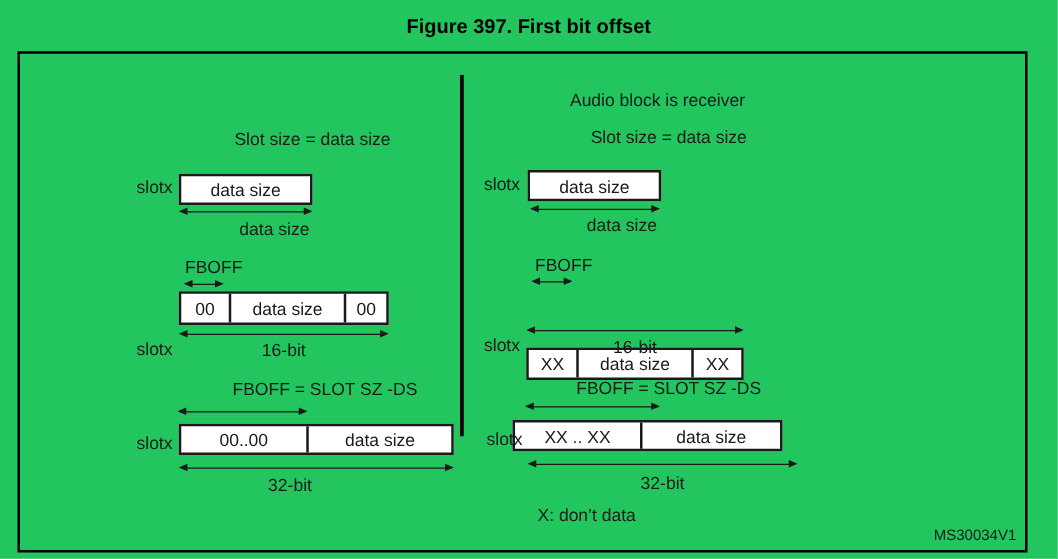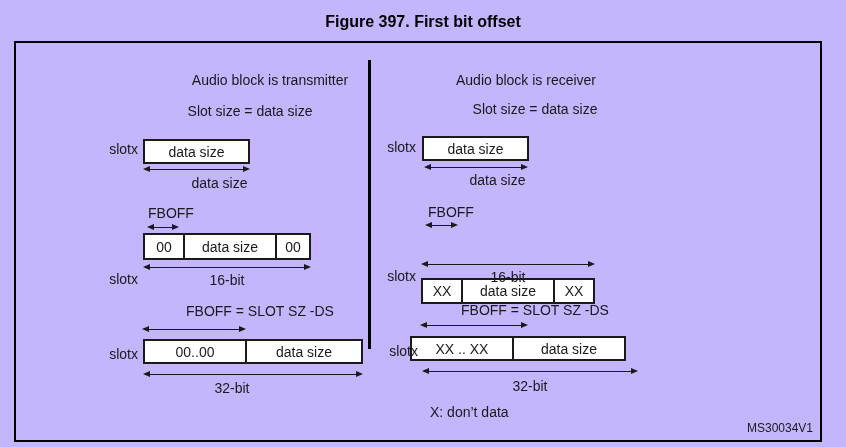--- a/index.html
+++ b/index.html
@@ -1,19 +1,19 @@
 <!DOCTYPE html>
 <html><head>
 <meta charset="utf-8">
 <style>
   * { box-sizing: border-box; margin: 0; padding: 0; }
   body { background: #ffffff; }
   .stage {
     position: relative; width: 846px; height: 447px;
-    background: #c4b5fd; overflow: hidden;
+    background: #22c55e; overflow: hidden;
     font-family: "Liberation Sans", sans-serif; color: #1a1a1a;
   }
   .t { position: absolute; white-space: nowrap; font-size: 14px; line-height: 16px; }
   .ctr { text-align: center; }
   .rt { text-align: right; }
 
   [data-name="figure-title"] {
     position: absolute; top: 13px; left: 0; width: 846px;
     text-align: center; font-size: 16px; font-weight: bold; color: #000;
   }
@@ -94,21 +94,20 @@
 </style>
 </head>
 <body>
 
 <div class="stage" data-name="figure-397-first-bit-offset">
 
   <div data-name="figure-title">Figure 397. First bit offset</div>
   <div data-name="diagram-frame"></div>
   <div data-name="column-divider"></div>
 
-  <div class="t ctr" data-name="tx-header">Audio block is transmitter</div>
   <div class="t ctr" data-name="tx-subheader">Slot size = data size</div>
 
   <div class="t rt" data-name="tx-row1-slot-label">slotx</div>
   <div class="bbox" data-name="tx-row1-box">
     <div class="cell grow" data-name="tx-row1-cell">data size</div>
   </div>
   <div class="arr" data-name="tx-row1-width-arrow"></div>
   <div class="t ctr" data-name="tx-row1-width-label">data size</div>
 
   <div class="t" data-name="tx-row2-offset-label">FBOFF</div>

